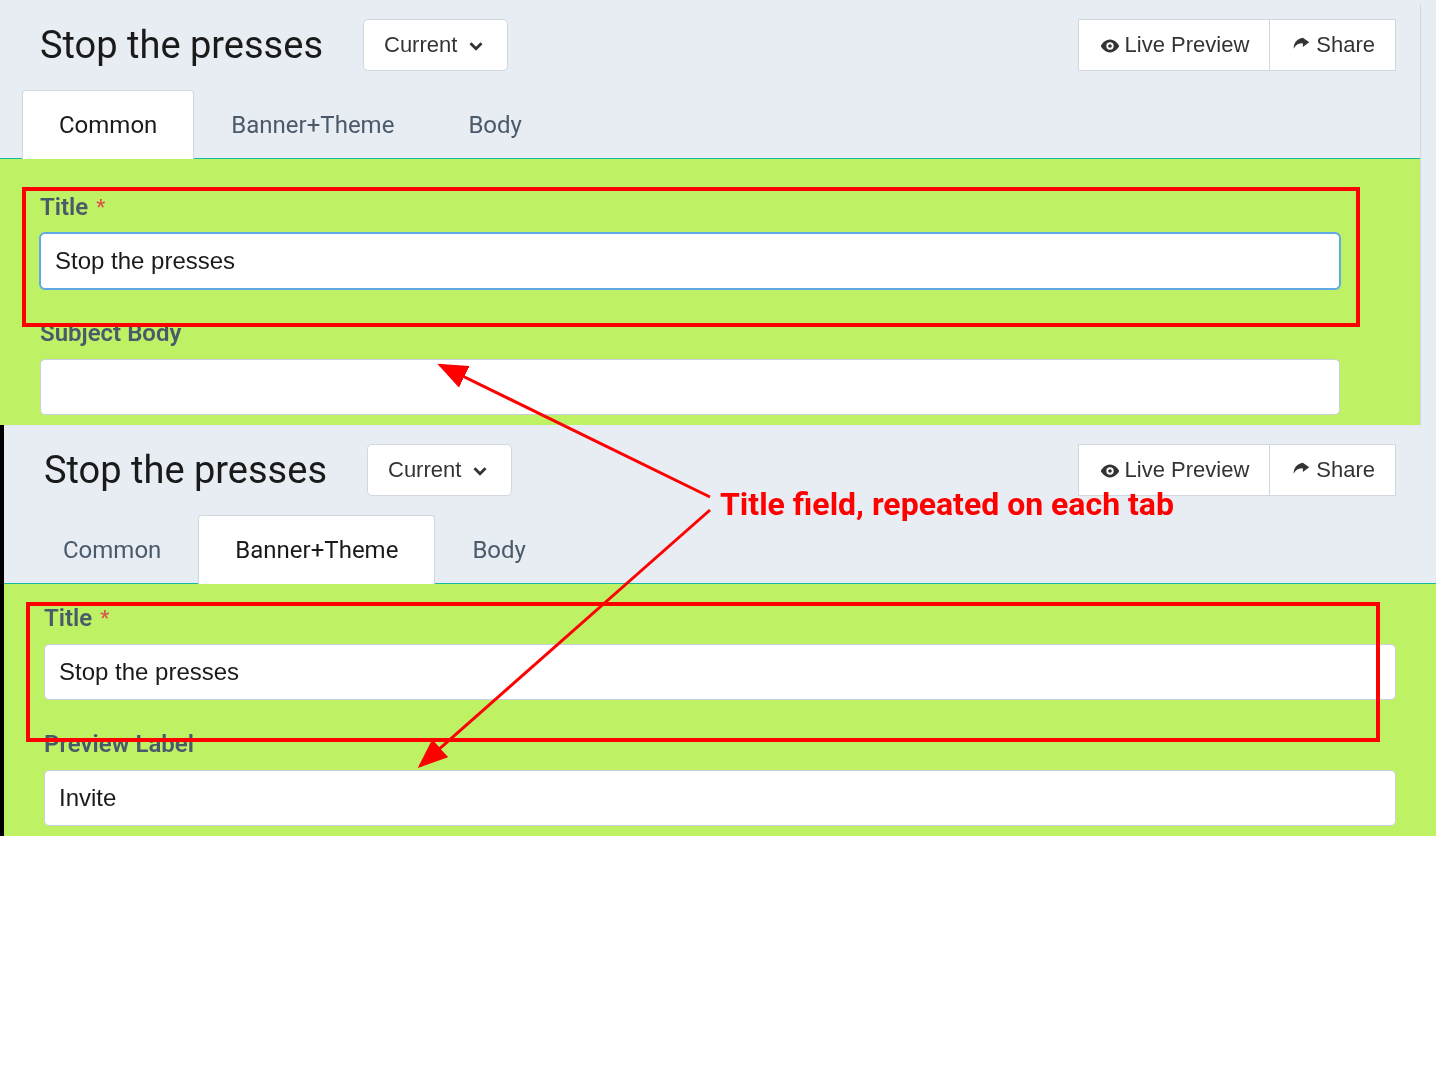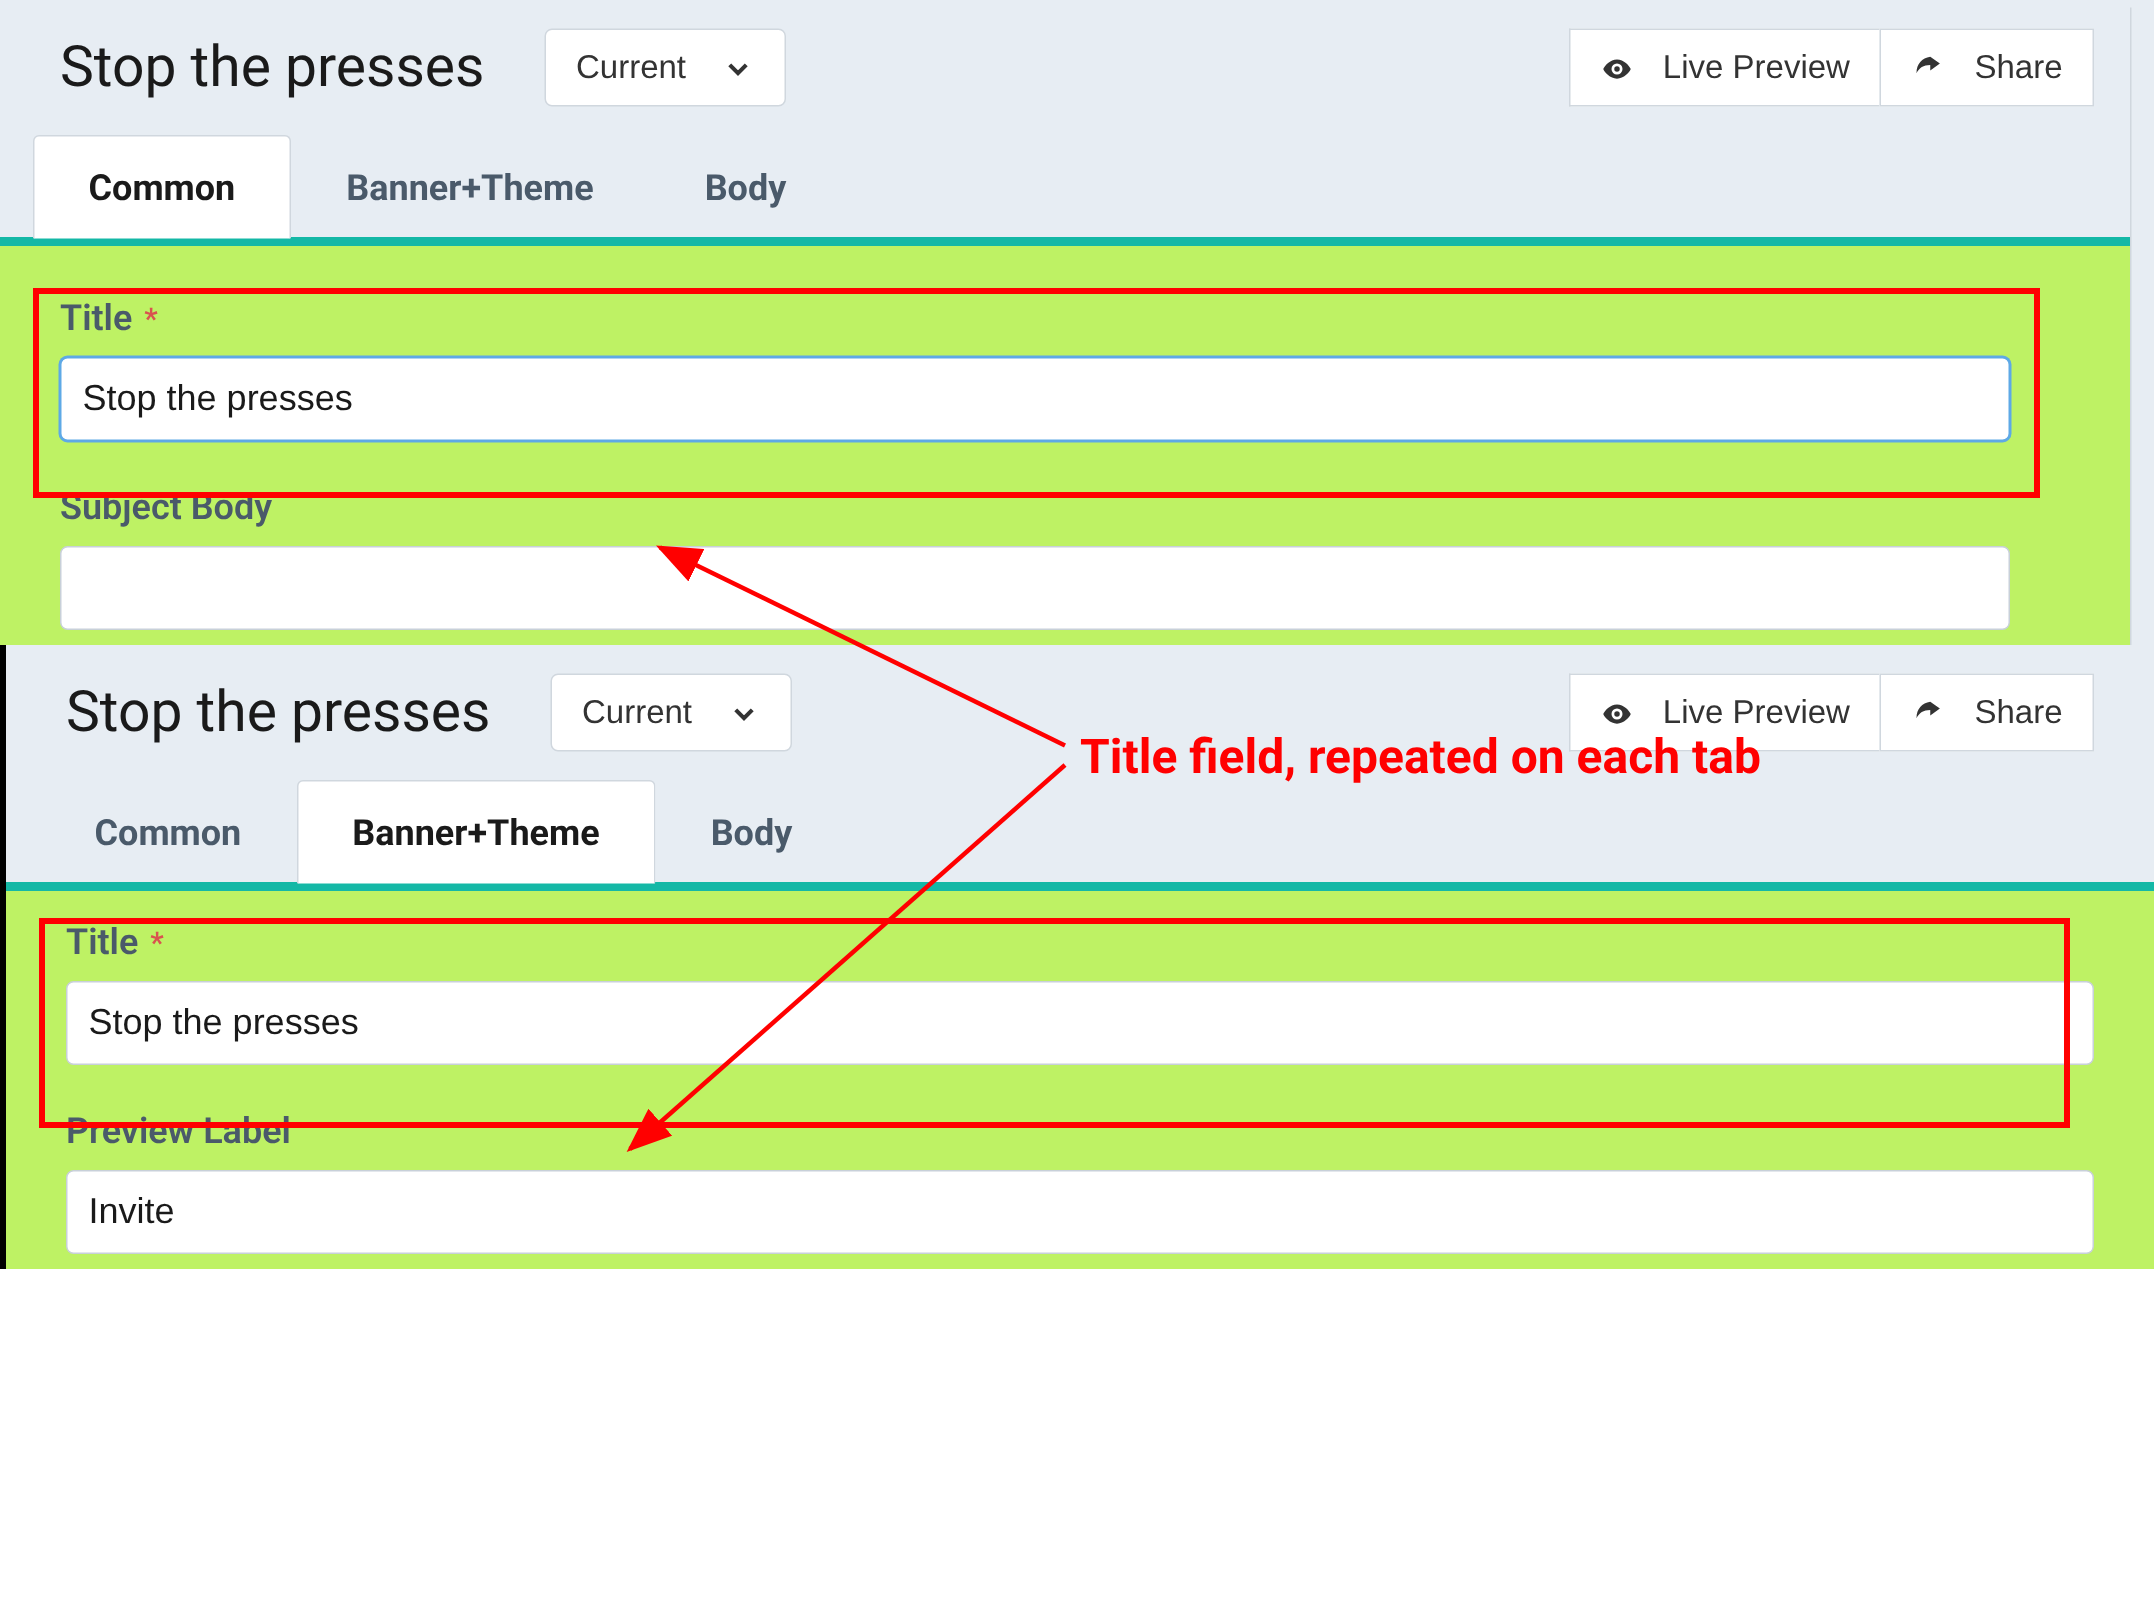--- a/index.html
+++ b/index.html
@@ -31,43 +31,42 @@
     }
     .btn {
       background: #fff;
       border: 1px solid #d0d7de;
       border-radius: 5px;
       padding: 12px 20px;
       font-size: 22px;
       color: #333;
       display: inline-flex;
       align-items: center;
-      gap: 20px;
+      gap: 4px;
       cursor: pointer;
     }
     .btn-group-right {
       margin-left: auto;
       display: flex;
       gap: 0;
       padding-left: 34px;
     }
     .btn-group-right .btn {
       border-radius: 0;
       border-right: none;
     }
     .btn-group-right .btn:last-child {
       border-right: 1px solid #d0d7de;
     }
     .tabs {
       background: #e7edf3;
       padding: 0 22px;
       display: flex;
       align-items: flex-start;
-      border-bottom: 6px solid #14b8a6;
-      font-weight: bold;
+      border-bottom: 1px solid #14b8a6;
     }
     .tab {
       padding: 20px 36px;
       font-size: 24px;
       color: #4a5a6a;
       cursor: pointer;
       border: 1px solid transparent;
       border-bottom: none;
       background: transparent;
       margin-bottom: -1px;

